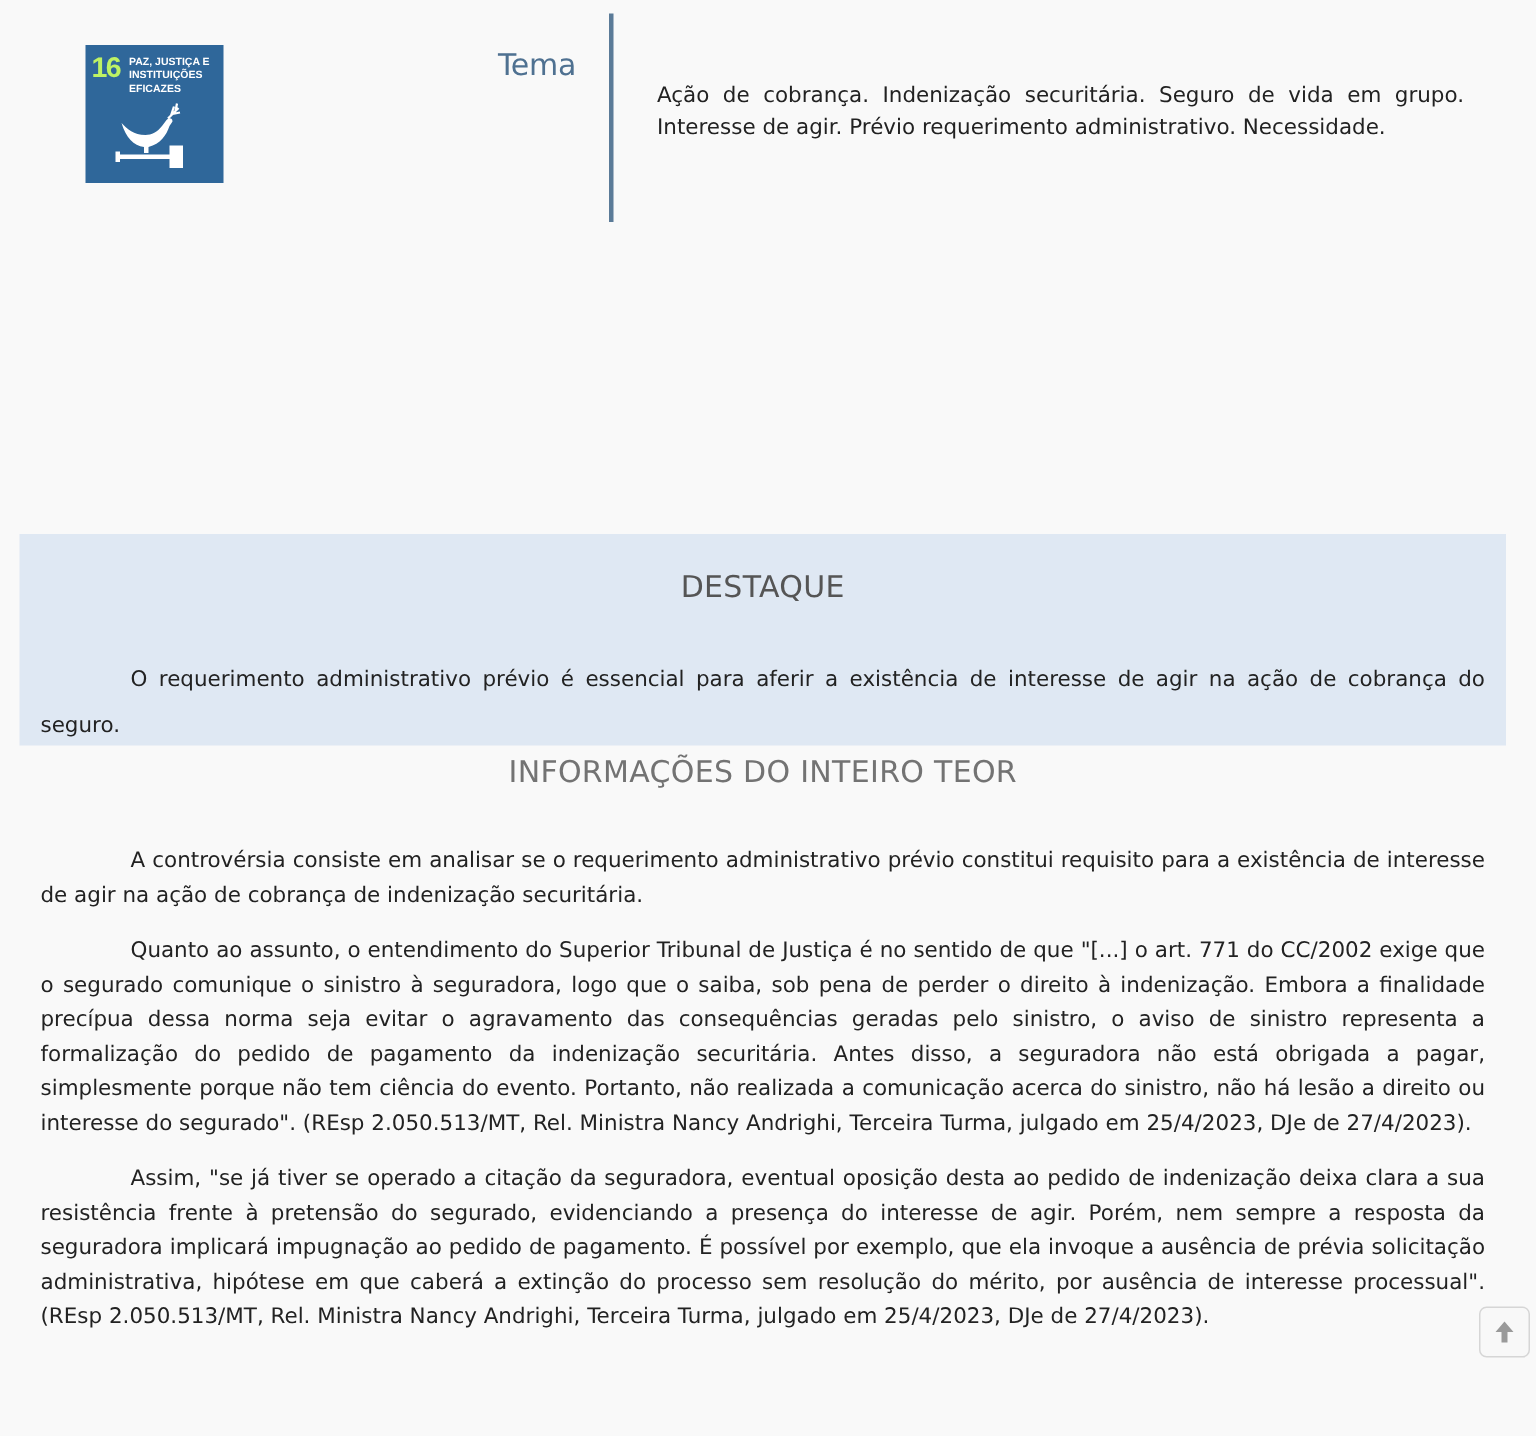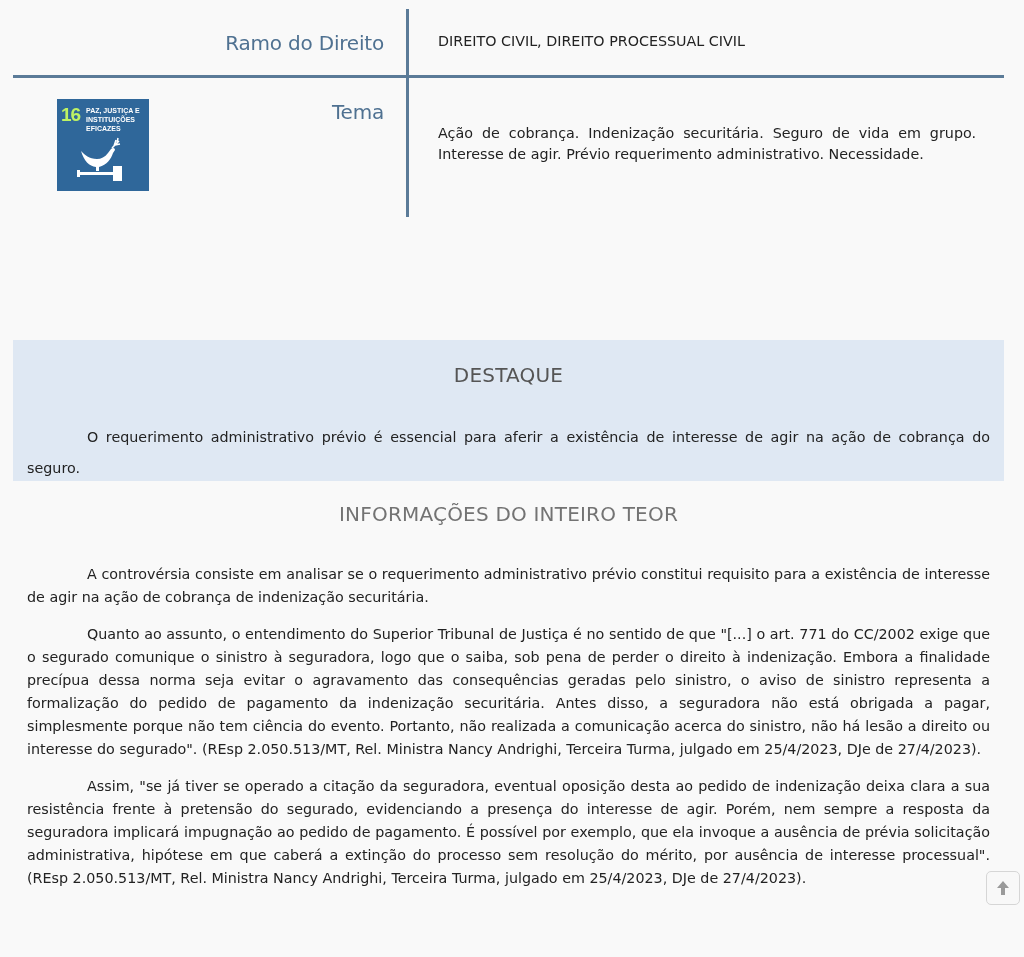--- a/index.html
+++ b/index.html
@@ -56,21 +56,21 @@
   }
   .sdg-text {
     position: absolute; left: 29px; top: 7px; color: #fff;
     font-family: "Liberation Sans", sans-serif; font-size: 7px; line-height: 9px;
     font-weight: bold; text-align: left;
   }
   .sdg-art { position: absolute; left: 18px; top: 38px; }
 
   
   .destaque {
-    position: absolute; left: 13px; top: 340px; width: 991px; height: 141px;
+    position: absolute; left: 13px; top: 356px; width: 991px; height: 141px;
     background: #dfe8f3;
   }
   .destaque-title {
     text-align: center; font-size: 20px; color: #555; margin-top: 23px;
     letter-spacing: 0.2px;
   }
   .destaque-text {
     position: absolute; left: 14px; right: 14px; top: 82px;
     font-size: 14.3px; line-height: 31px; text-align: justify; text-indent: 60px;
   }
@@ -90,26 +90,20 @@
     background: #f8f8f8; border: 1px solid #d6d6d6; border-radius: 5px;
     box-sizing: border-box; display: flex; align-items: center; justify-content: center;
     cursor: pointer;
   }
 </style>
 </head>
 <body>
 
 <div class="wrap">
 
-  <div class="row second">
-    <div class="lcol">
-      <span class="label">Ramo do Direito</span>
-    </div>
-    <div class="rcol">DIREITO CIVIL, DIREITO PROCESSUAL CIVIL</div>
-  </div>
 
   <div class="row third last">
     <div class="lcol">
       <div class="sdg">
         <span class="sdg-num">16</span>
         <div class="sdg-text">
           <div>PAZ, JUSTIÇA E</div>
           <div>INSTITUIÇÕES</div>
           <div>EFICAZES</div>
         </div>

